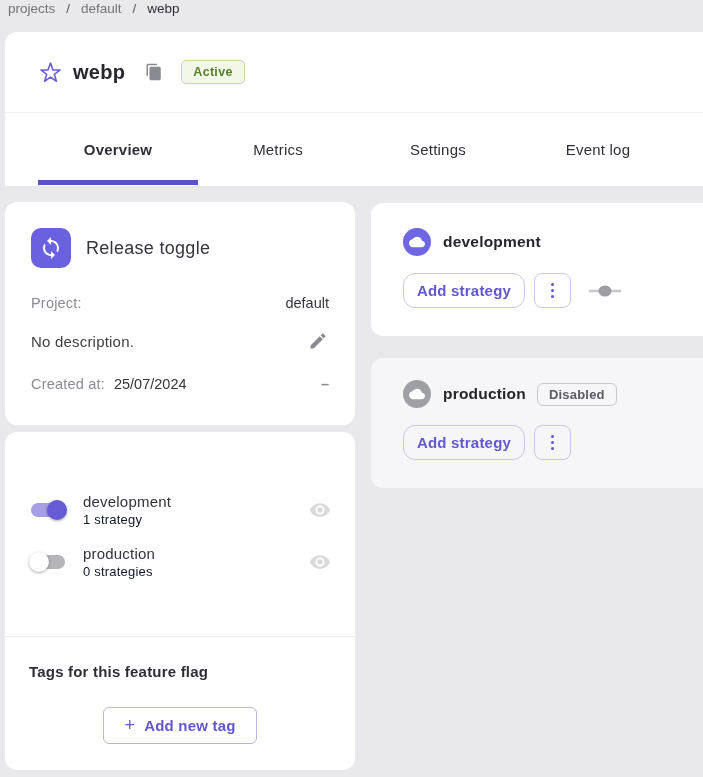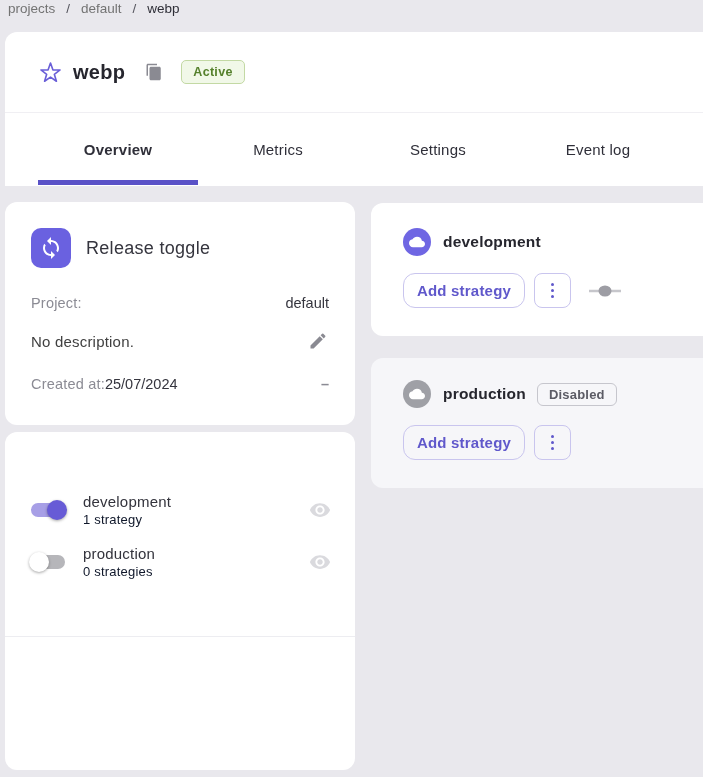--- a/index.html
+++ b/index.html
@@ -41,21 +41,21 @@
   .type-row { display:flex; align-items:center; }
   .type-icon { width:40px; height:40px; border-radius:10px; background:#6a61e0; display:flex; align-items:center; justify-content:center; }
   .type-label { margin-left:15px; font-size:18px; color:#35353e; letter-spacing:0.3px; }
   .kv-row { display:flex; align-items:center; justify-content:space-between; margin-top:27px; font-size:14.5px; }
   .kv-label { color:#8b8b94; letter-spacing:0.2px; }
   .kv-value { color:#35353e; }
   .desc-row { display:flex; align-items:center; justify-content:space-between; margin-top:19px; }
   .desc-text { font-size:15px; color:#404040; letter-spacing:0.2px; }
   .icon-btn { width:22px; height:22px; display:flex; align-items:center; justify-content:center; cursor:pointer; }
   .created-row { display:flex; align-items:center; justify-content:space-between; margin-top:24px; font-size:14.5px; }
-  .created-left { display:flex; align-items:baseline; }
+  .created-left { display:flex; align-items:baseline; gap:9px; }
   .no-value { color:#8b8b94; font-weight:bold; }
 
   
   .env-card { left:5px; top:432px; width:350px; height:338px; }
   .env-section { height:205px; padding:34px 24px 0 24px; border-bottom:1px solid #ededf1; }
   .env-title-row { display:flex; align-items:center; gap:13px; }
   .section-title { font-size:15px; font-weight:bold; color:#2e2e37; letter-spacing:0.2px; }
   .help-icon { width:19px; height:19px; border:1.5px solid #8d8d95; border-radius:50%; color:#8d8d95; font-size:11px; display:flex; align-items:center; justify-content:center; cursor:pointer; font-weight:bold; }
   .env-row { display:flex; align-items:center; margin-top:27px; }
   .env-row + .env-row { margin-top:18px; }
@@ -192,20 +192,27 @@
           <div class="env-sub">0 strategies</div>
         </span>
         <span class="env-spacer"></span>
         <span class="icon-btn">
           <svg width="22" height="22" viewBox="0 0 24 24" fill="#dadade">
             <path d="M12 4.5C7 4.5 2.73 7.61 1 12c1.73 4.39 6 7.5 11 7.5s9.27-3.11 11-7.5c-1.73-4.39-6-7.5-11-7.5zM12 17c-2.76 0-5-2.24-5-5s2.24-5 5-5 5 2.24 5 5-2.24 5-5 5zm0-8c-1.66 0-3 1.34-3 3s1.34 3 3 3 3-1.34 3-3-1.34-3-3-3z"></path>
           </svg>
         </span>
       </div>
     </div>
+    <div class="tags-section">
+      <div class="section-title">Tags for this feature flag</div>
+      <button class="add-tag-btn">
+        <span class="plus-glyph">+</span>
+        <span>Add new tag</span>
+      </button>
+    </div>
   </section>
 
   <section class="env-panel dev">
     <div class="panel-head">
       <span class="env-avatar purple">
         <svg width="16" height="16" viewBox="0 0 24 24" fill="#ffffff">
           <path d="M19.35 10.04A7.49 7.49 0 0 0 12 4C9.11 4 6.6 5.64 5.35 8.04A5.994 5.994 0 0 0 0 14c0 3.31 2.69 6 6 6h13c2.76 0 5-2.24 5-5 0-2.64-2.05-4.78-4.65-4.96z"></path>
         </svg>
       </span>
       <span class="panel-name">development</span>

